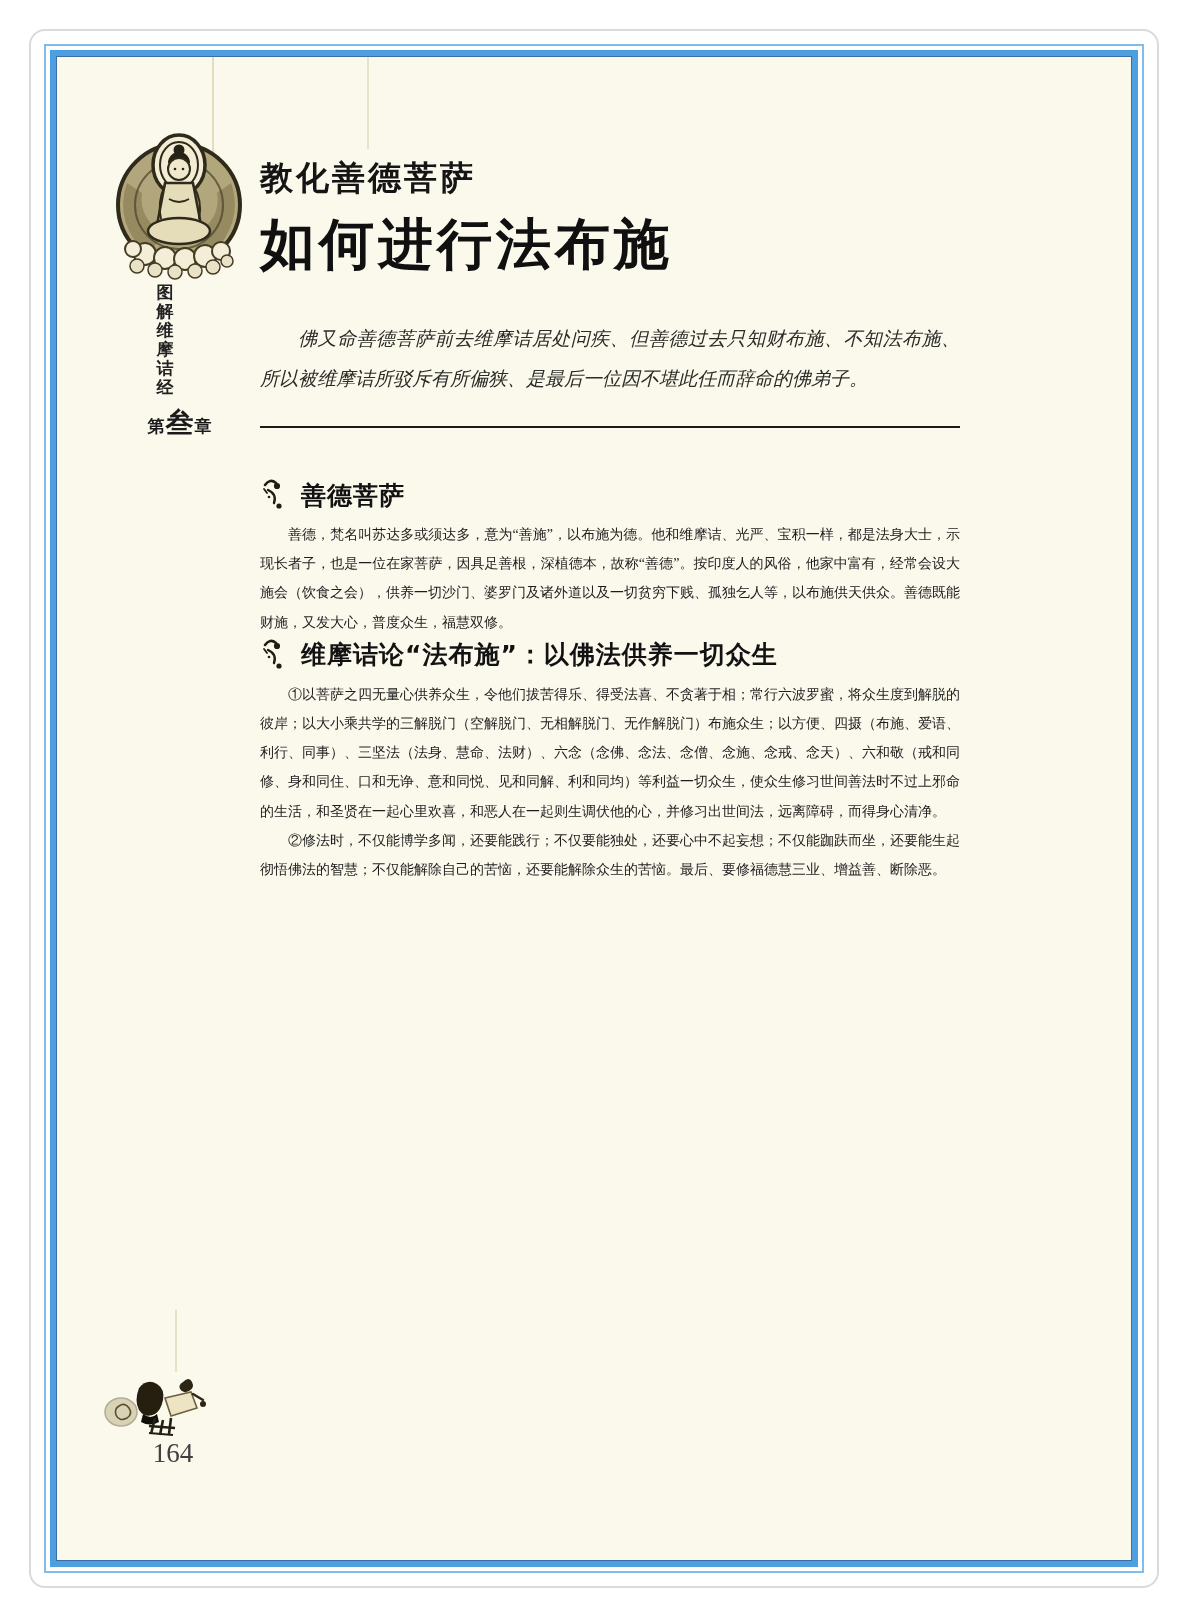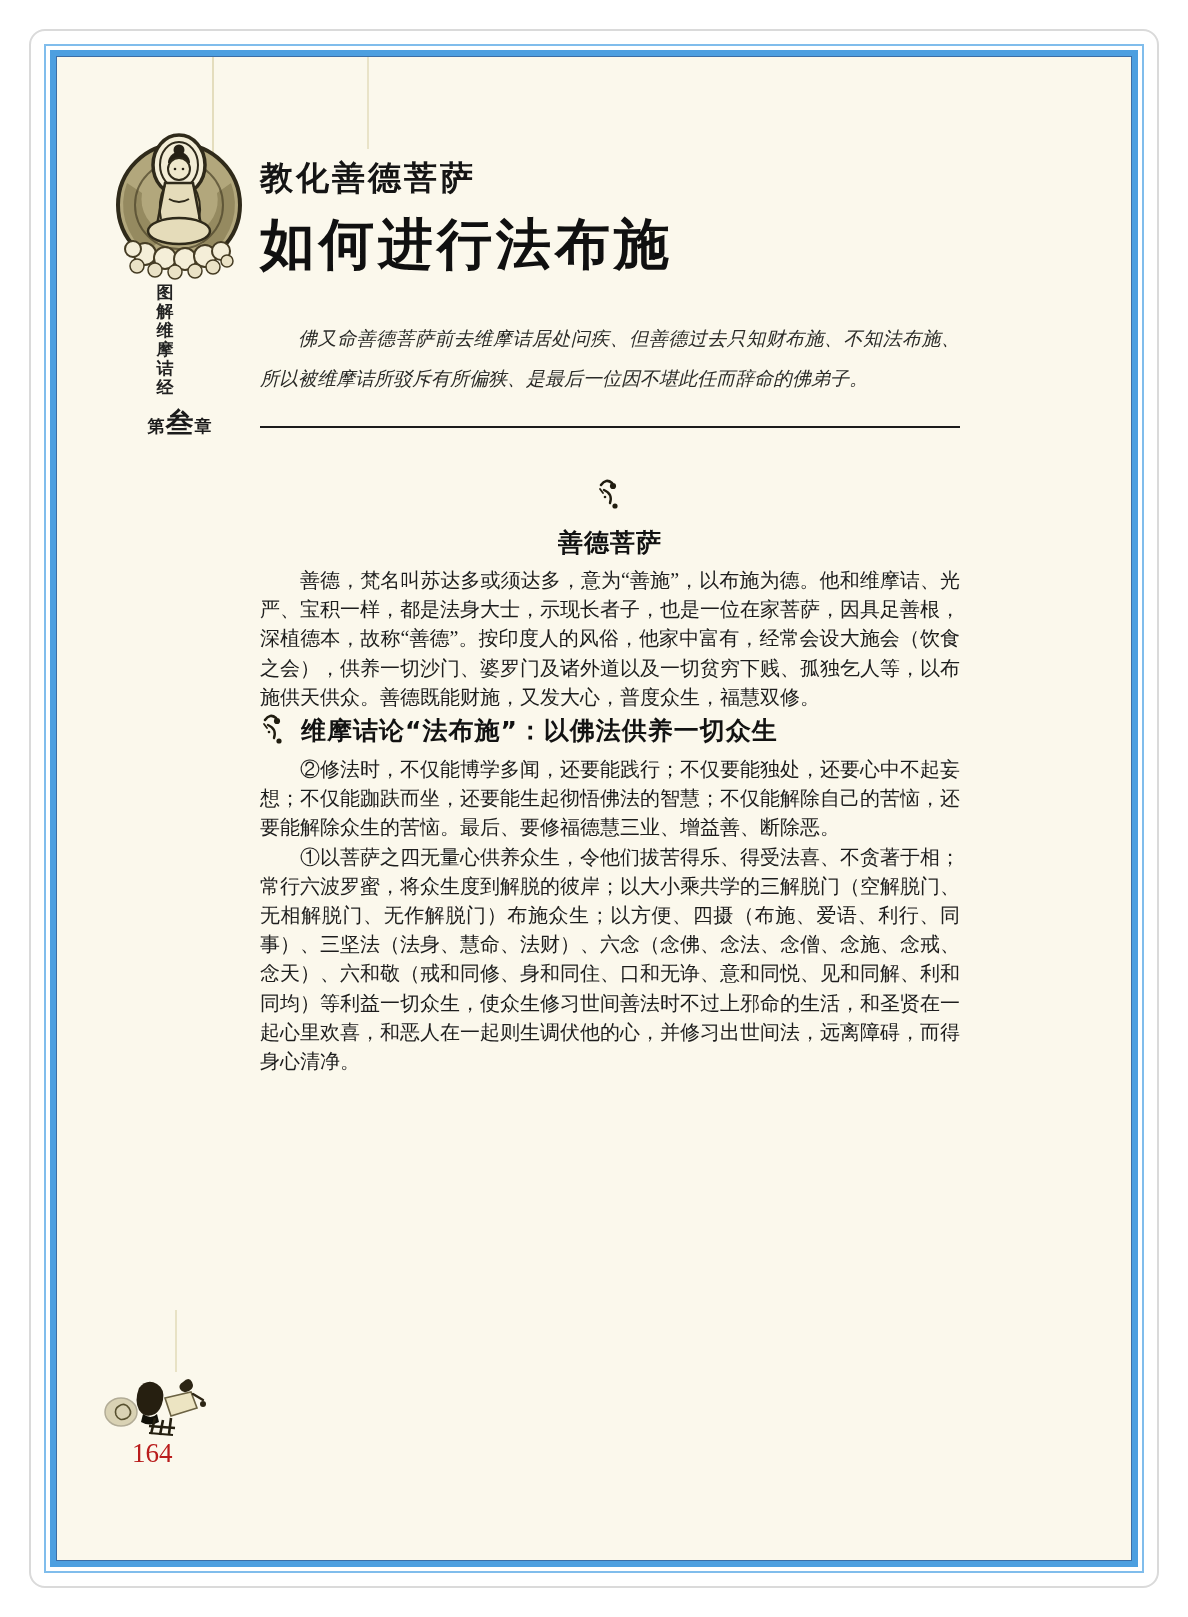--- a/index.html
+++ b/index.html
@@ -49,36 +49,36 @@
     margin:7px 0 0 0;font-size:55px;font-weight:bold;letter-spacing:4px;
     font-family:"DejaVu Sans", sans-serif;color:#101010;
   }
   .intro{
     margin:37px 0 0 0;font-size:19px;line-height:40px;text-indent:2em;
     font-style:italic;color:#2b2b28;text-align:justify;
   }
   .rule{margin-top:27px;height:2px;background:#1b1b1b;}
 
   .sec-header{display:flex;align-items:center;gap:13px;}
-  .sec-header.first{margin-top:49px;flex-direction:column;}
+  .sec-header.first{margin-top:49px;}
   .sec-header.second{}
   .sec-heading{
     margin:0;font-size:25px;font-weight:bold;letter-spacing:1px;
     font-family:"DejaVu Sans", sans-serif;color:#121212;
   }
   .sec-body{margin-top:7px;}
   .sec-body p{
-    margin:0;font-size:20px;line-height:29.2px;text-indent:2em;
+    margin:0;font-size:14px;line-height:29.2px;text-indent:2em;
     text-align:justify;color:#1d1d1d;
   }
 
   .bottom-illo{position:absolute;left:42px;top:1313px;}
   .page-num{
-    position:absolute;left:75px;top:1381px;width:120px;
-    font-size:27px;color:#b91c1c;font-family:"Liberation Serif", serif;
+    position:absolute;left:56px;top:1381px;width:120px;text-align:center;
+    font-size:27px;color:#404040;font-family:"Liberation Serif", serif;
   }
 </style>
 </head>
 <body>
 
 <div class="outer">
   <div class="f1">
     <div class="f2">
       <div class="page">
 
@@ -162,22 +162,22 @@
               <path d="M5 8 Q10 1 16 6" fill="none" stroke="#211d10" stroke-width="2.6" stroke-linecap="round"></path>
               <circle cx="17" cy="9" r="3.1" fill="#211d10"></circle>
               <path d="M8 13 Q17 17 14 26" fill="none" stroke="#211d10" stroke-width="2.4" stroke-linecap="round"></path>
               <circle cx="19" cy="29" r="2.6" fill="#211d10"></circle>
               <path d="M4 12 l3 4" stroke="#211d10" stroke-width="1.8" stroke-linecap="round"></path>
               <circle cx="9" cy="20" r="1.3" fill="#211d10"></circle>
             </svg>
             <h2 class="sec-heading">维摩诘论“法布施”：以佛法供养一切众生</h2>
           </div>
           <div class="sec-body">
+            <p>①以菩萨之四无量心供养众生，令他们拔苦得乐、得受法喜、不贪著于相；常行六波罗蜜，将众生度到解脱的彼岸；以大小乘共学的三解脱门（空解脱门、无相解脱门、无作解脱门）布施众生；以方便、四摄（布施、爱语、利行、同事）、三坚法（法身、慧命、法财）、六念（念佛、念法、念僧、念施、念戒、念天）、六和敬（戒和同修、身和同住、口和无诤、意和同悦、见和同解、利和同均）等利益一切众生，使众生修习世间善法时不过上邪命的生活，和圣贤在一起心里欢喜，和恶人在一起则生调伏他的心，并修习出世间法，远离障碍，而得身心清净。</p>
             <p>②修法时，不仅能博学多闻，还要能践行；不仅要能独处，还要心中不起妄想；不仅能跏趺而坐，还要能生起彻悟佛法的智慧；不仅能解除自己的苦恼，还要能解除众生的苦恼。最后、要修福德慧三业、增益善、断除恶。</p>
-            <p>①以菩萨之四无量心供养众生，令他们拔苦得乐、得受法喜、不贪著于相；常行六波罗蜜，将众生度到解脱的彼岸；以大小乘共学的三解脱门（空解脱门、无相解脱门、无作解脱门）布施众生；以方便、四摄（布施、爱语、利行、同事）、三坚法（法身、慧命、法财）、六念（念佛、念法、念僧、念施、念戒、念天）、六和敬（戒和同修、身和同住、口和无诤、意和同悦、见和同解、利和同均）等利益一切众生，使众生修习世间善法时不过上邪命的生活，和圣贤在一起心里欢喜，和恶人在一起则生调伏他的心，并修习出世间法，远离障碍，而得身心清净。</p>
           </div>
         </div>
 
         <svg class="bottom-illo" width="120" height="70" viewBox="0 0 120 70">
           <ellipse cx="22" cy="42" rx="16" ry="14" fill="#b9ae7e" opacity="0.5" stroke="#6b6243" stroke-width="1.5"></ellipse>
           <path d="M20 36 q6 -4 10 2 q4 6 -2 10 q-8 4 -11 -3 q-2 -6 3 -9" fill="none" stroke="#57502f" stroke-width="1.6"></path>
           <path d="M40 18 q8 -10 18 -4 q8 5 6 16 q-2 10 -8 14 q-10 5 -16 -4 q-5 -9 0 -22" fill="#261f10"></path>
           <path d="M44 44 q8 6 14 0 l2 8 q-9 5 -18 0 Z" fill="#111008"></path>
           <path d="M66 28 l26 -6 l6 16 l-26 8 Z" fill="#ece4c2" stroke="#6b6243" stroke-width="1.6"></path>
           <path d="M84 12 q6 -6 9 0 q3 6 -3 9 q-6 3 -9 -2 q-2 -4 3 -7" fill="#2c2514"></path>

